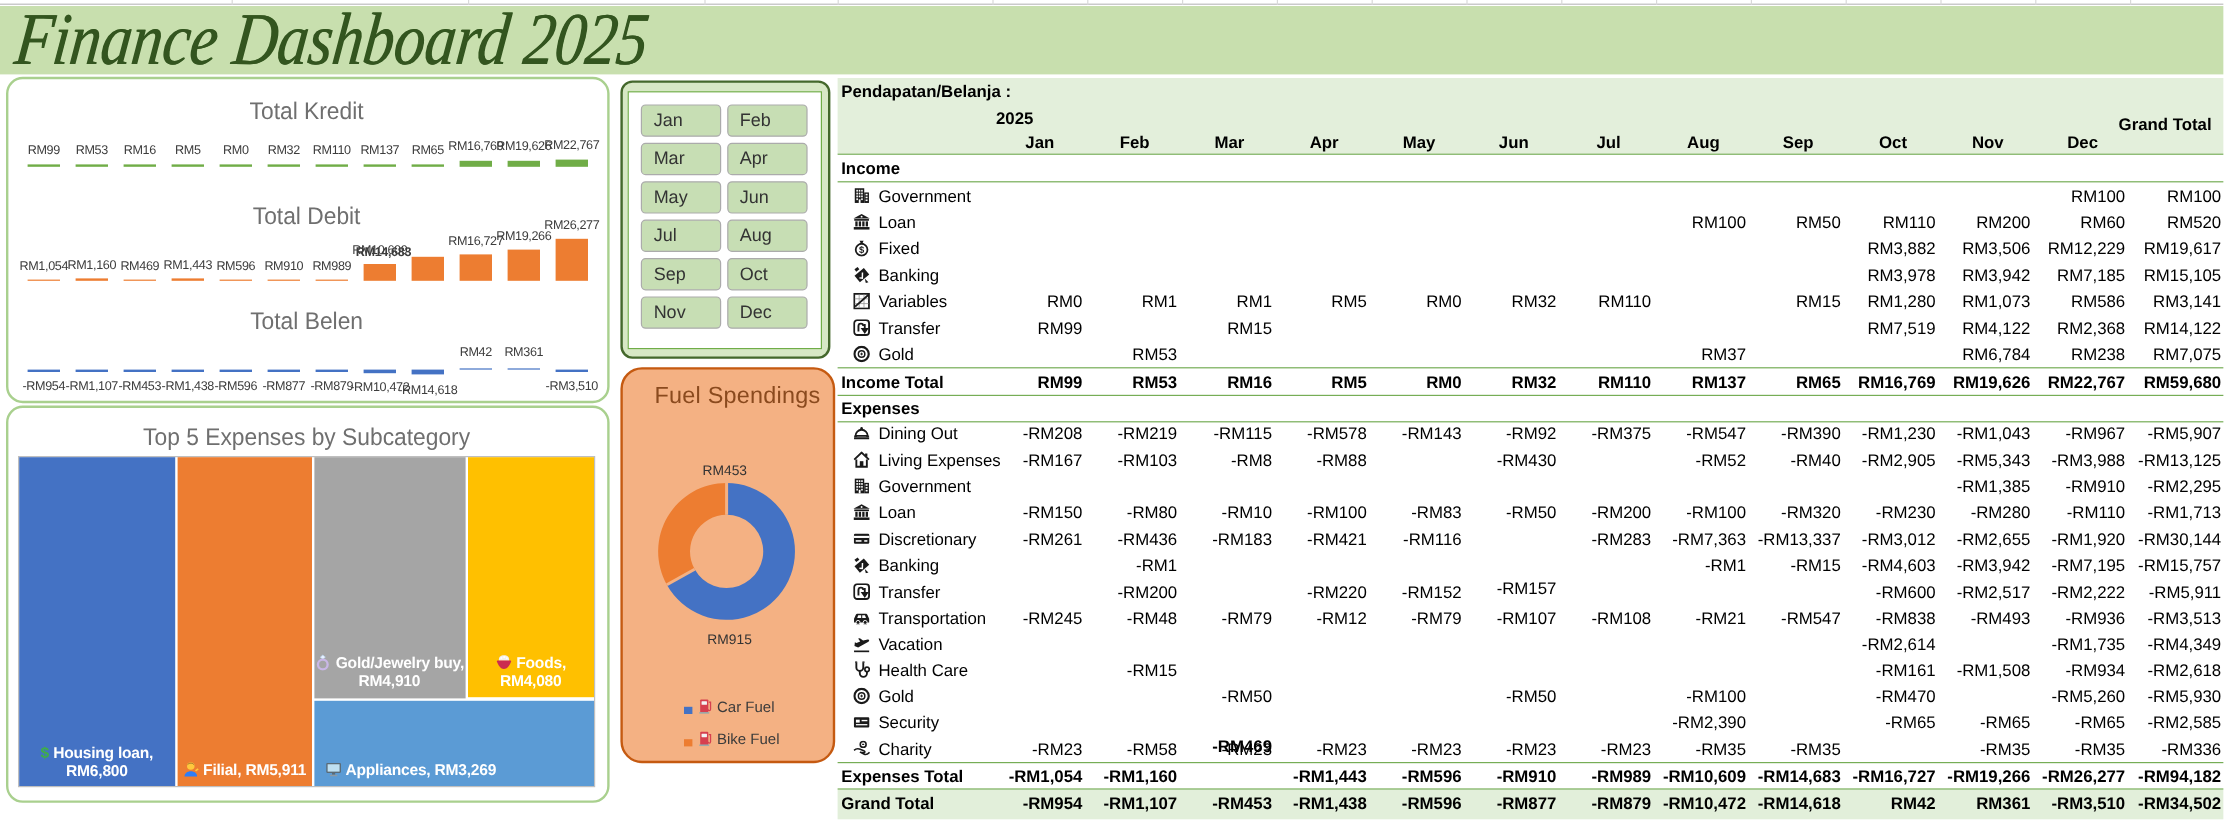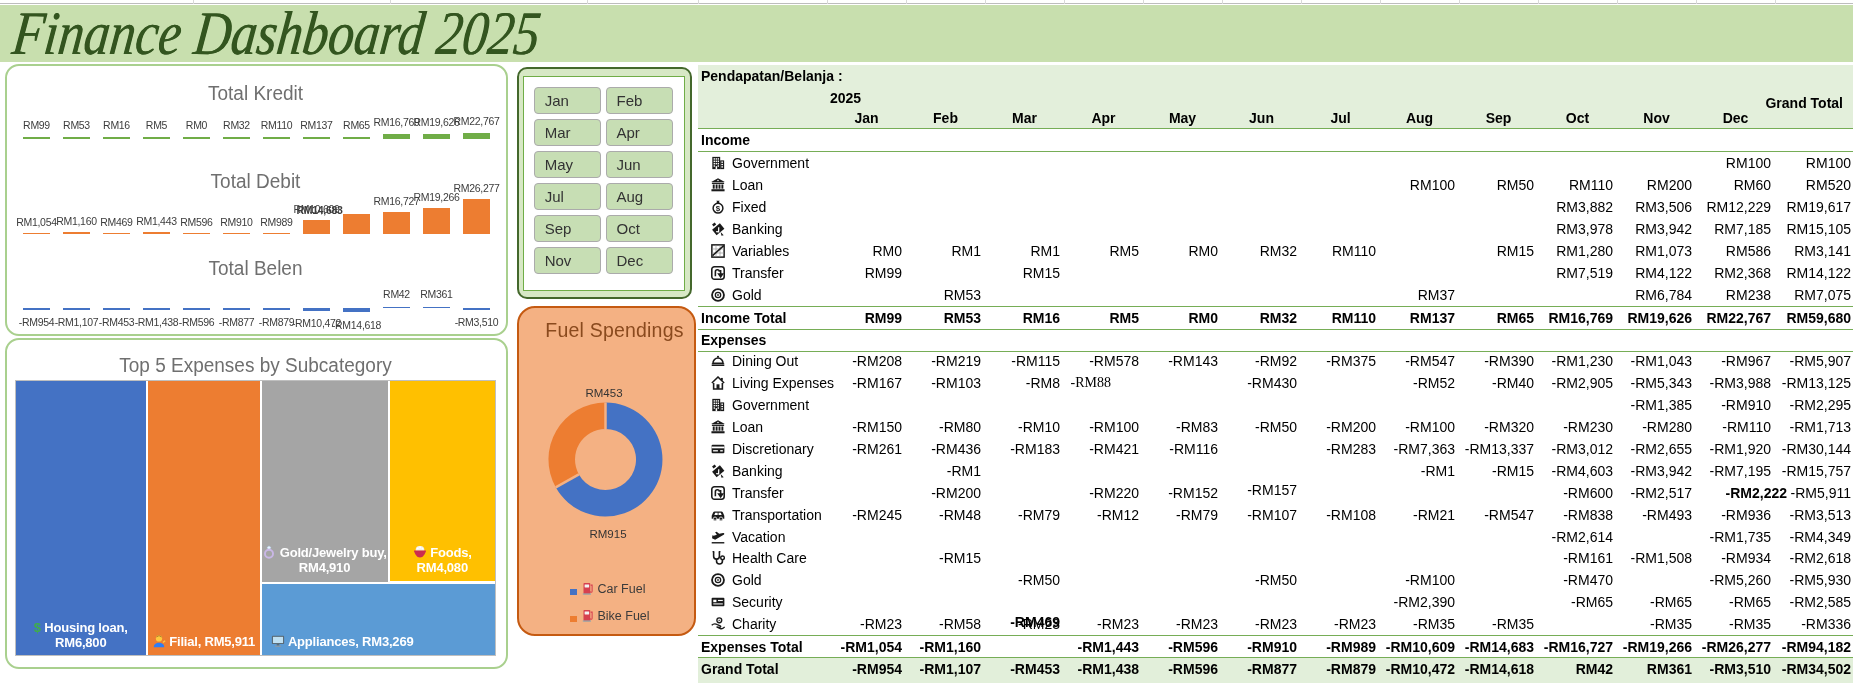--- a/index.html
+++ b/index.html
@@ -339,21 +339,21 @@
 <div style="left:711px;top:376.2px;width:14px;height:14px;"><svg width="14" height="14" viewBox="0 0 16 16">
       <path d="M1 8 L8 1.2 L15 8" fill="none" stroke="#1a1a1a" stroke-width="1.8"></path>
       <path d="M3 8 V14.8 H13 V8" fill="none" stroke="#1a1a1a" stroke-width="1.8"></path>
       <rect x="11.3" y="2.2" width="2.2" height="3" fill="#1a1a1a"></rect>
       <rect x="6.3" y="9.5" width="3.4" height="5.3" fill="#1a1a1a"></rect>
     </svg></div>
 <div class="num" style="left:732px;top:375.2px;">Living Expenses</div>
 <div class="num" style="right:951px;top:375.2px;">-RM167</div>
 <div class="num" style="right:872px;top:375.2px;">-RM103</div>
 <div class="num" style="right:793px;top:375.2px;">-RM8</div>
-<div class="num" style="right:742px;top:375.2px;font-family:Liberation Serif, serif;">-RM88</div>
+<div class="num" style="right:714px;top:375.2px;">-RM88</div>
 <div class="num" style="right:556px;top:375.2px;">-RM430</div>
 <div class="num" style="right:398px;top:375.2px;">-RM52</div>
 <div class="num" style="right:319px;top:375.2px;">-RM40</div>
 <div class="num" style="right:240px;top:375.2px;">-RM2,905</div>
 <div class="num" style="right:161px;top:375.2px;">-RM5,343</div>
 <div class="num" style="right:82px;top:375.2px;">-RM3,988</div>
 <div class="num" style="right:2px;top:375.2px;">-RM13,125</div>
 <div style="left:711px;top:398.1px;width:14px;height:14px;"><svg width="14" height="14" viewBox="0 0 16 16">
       <g fill="#1a1a1a">
         <rect x="1.5" y="1" width="9" height="14"></rect>
@@ -447,21 +447,21 @@
       <rect x="0.9" y="0.9" width="14.2" height="14.2" rx="3" fill="none" stroke="#1a1a1a" stroke-width="1.8"></rect>
       <path d="M5 11.8 V6.5 a2.3 2.3 0 0 1 4.6 0" fill="none" stroke="#1a1a1a" stroke-width="1.8"></path>
       <path d="M11 4.5 v5.8 M11 12.4 l-2.2-3.2 h4.4 Z" stroke="#1a1a1a" stroke-width="1.8" fill="#1a1a1a"></path>
     </svg></div>
 <div class="num" style="left:732px;top:484.7px;">Transfer</div>
 <div class="num" style="right:872px;top:484.7px;">-RM200</div>
 <div class="num" style="right:714px;top:484.7px;">-RM220</div>
 <div class="num" style="right:635px;top:484.7px;">-RM152</div>
 <div class="num" style="right:240px;top:484.7px;">-RM600</div>
 <div class="num" style="right:161px;top:484.7px;">-RM2,517</div>
-<div class="num" style="right:66px;top:484.7px;font-weight:bold;">-RM2,222</div>
+<div class="num" style="right:82px;top:484.7px;">-RM2,222</div>
 <div class="num" style="right:2px;top:484.7px;">-RM5,911</div>
 <div style="left:711px;top:507.6px;width:14px;height:14px;"><svg width="14" height="14" viewBox="0 0 16 16">
       <path d="M0.8 8.8 L2.4 5.2 C2.7 4.4 3.4 4 4.3 4 h7.4 c0.9 0 1.6 0.4 1.9 1.2 L15.2 8.8 v3.6 h-1.7 a2.1 2.1 0 0 1-4.2 0 H6.7 a2.1 2.1 0 0 1-4.2 0 H0.8 Z" fill="#1a1a1a"></path>
       <path d="M3.8 8 L4.8 5.4 h2.8 V8 Z M8.6 8 V5.4 h2.6 L12.2 8 Z" fill="#fff"></path>
       <circle cx="4.6" cy="12.2" r="1.9" fill="#1a1a1a" stroke="#fff" stroke-width="0.9"></circle>
       <circle cx="11.4" cy="12.2" r="1.9" fill="#1a1a1a" stroke="#fff" stroke-width="0.9"></circle>
     </svg></div>
 <div class="num" style="left:732px;top:506.6px;">Transportation</div>
 <div class="num" style="right:951px;top:506.6px;">-RM245</div>
 <div class="num" style="right:872px;top:506.6px;">-RM48</div>

